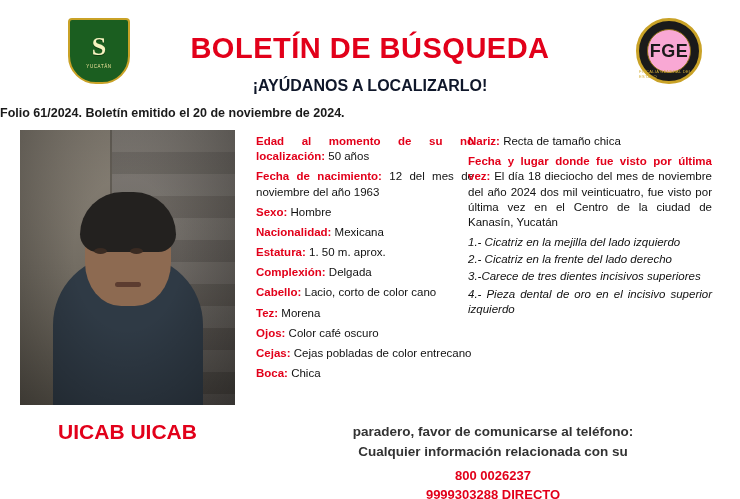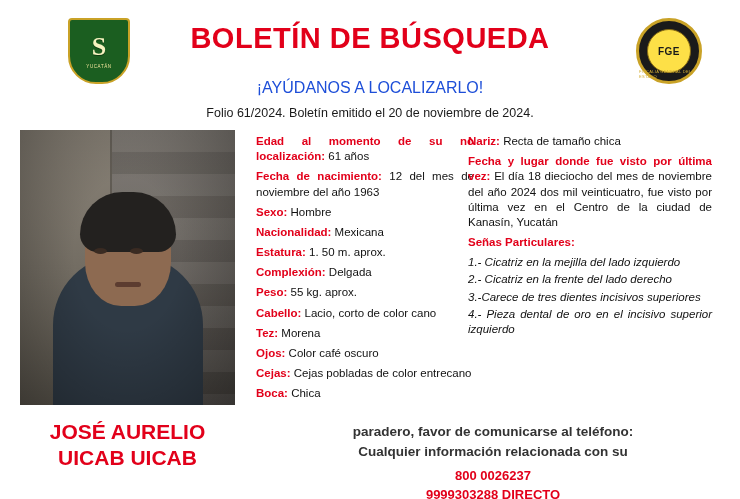--- a/index.html
+++ b/index.html
@@ -67,58 +67,58 @@
     border: 3px solid #c9a227;
     display: flex;
     align-items: center;
     justify-content: center;
     flex-direction: column;
   }
   .fge .fge-core {
     width: 42px;
     height: 42px;
     border-radius: 50%;
-    background: #fde047;
+    background: #f9a8d4;
     display: flex;
     align-items: center;
     justify-content: center;
     font-weight: bold;
-    font-size: 10px;
+    font-size: 18px;
     color: #1a1a1a;
     letter-spacing: .5px;
     border: 1px solid #8a6d14;
   }
   .fge .fge-ring-text {
     position: absolute;
     bottom: 2px;
     font-size: 4px;
     color: #d4af37;
     letter-spacing: .3px;
   }
 
   .title {
     text-align: center;
     font-size: 29px;
     font-weight: bold;
     color: #e2001a;
     letter-spacing: .5px;
-    padding-top: 22px;
+    padding-top: 32px;
     font-family: "Liberation Sans", sans-serif;
   }
   .subtitle {
     text-align: center;
     font-size: 16px;
-    font-weight: normal;
-    color: #1d4ed8;
-    margin-top: 24px;
+    font-weight: bold;
+    color: #0f172a;
+    margin-top: 12px;
   }
   .folio {
-    text-align: center;
+    text-align: left;
     font-size: 12.5px;
-    font-weight: normal;
+    font-weight: bold;
     color: #1a1a1a;
     margin-top: 14px;
   }
 
   
   .body-area {
     position: relative;
     margin-top: 10px;
     height: 380px;
   }
@@ -305,29 +305,28 @@
         <div class="door"></div>
         <div class="person"></div>
         <div class="head"></div>
         <div class="hair"></div>
         <div class="eye left"></div>
         <div class="eye right"></div>
         <div class="mouth"></div>
         <div class="shade"></div>
       </div>
       <div class="person-name">
-        <div>JOSÉ AURELIO</div>
         <div>UICAB UICAB</div>
       </div>
     </div>
 
     <div class="col col-left">
       <p>
         <span class="lbl">Edad al momento de su no localización:</span>
-        <span class="val">61 años</span>
+        <span class="val">50 años</span>
       </p>
       <p>
         <span class="lbl">Fecha de nacimiento:</span>
         <span class="val">12 del mes de noviembre del año 1963</span>
       </p>
       <p>
         <span class="lbl">Sexo:</span>
         <span class="val">Hombre</span>
       </p>
       <p>
@@ -336,24 +335,20 @@
       </p>
       <p>
         <span class="lbl">Estatura:</span>
         <span class="val">1. 50 m. aprox.</span>
       </p>
       <p>
         <span class="lbl">Complexión:</span>
         <span class="val">Delgada</span>
       </p>
       <p>
-        <span class="lbl">Peso:</span>
-        <span class="val">55 kg. aprox.</span>
-      </p>
-      <p>
         <span class="lbl">Cabello:</span>
         <span class="val">Lacio, corto de color cano</span>
       </p>
       <p>
         <span class="lbl">Tez:</span>
         <span class="val">Morena</span>
       </p>
       <p>
         <span class="lbl">Ojos:</span>
         <span class="val">Color café oscuro</span>
@@ -369,23 +364,20 @@
     </div>
 
     <div class="col col-right">
       <p>
         <span class="lbl">Nariz:</span>
         <span class="val">Recta de tamaño chica</span>
       </p>
       <p>
         <span class="lbl">Fecha y lugar donde fue visto por última vez:</span>
         <span class="val">El día 18 dieciocho del mes de noviembre del año 2024 dos mil veinticuatro, fue visto por última vez en el Centro de la ciudad de Kanasín, Yucatán</span>
-      </p>
-      <p>
-        <span class="lbl">Señas Particulares:</span>
       </p>
       <ul class="sp-list">
         <li>1.- Cicatriz en la mejilla del lado izquierdo</li>
         <li>2.- Cicatriz en la frente del lado derecho</li>
         <li>3.-Carece de tres dientes incisivos superiores</li>
         <li>4.- Pieza dental de oro en el incisivo superior izquierdo</li>
       </ul>
     </div>
 
     <div class="footer">

